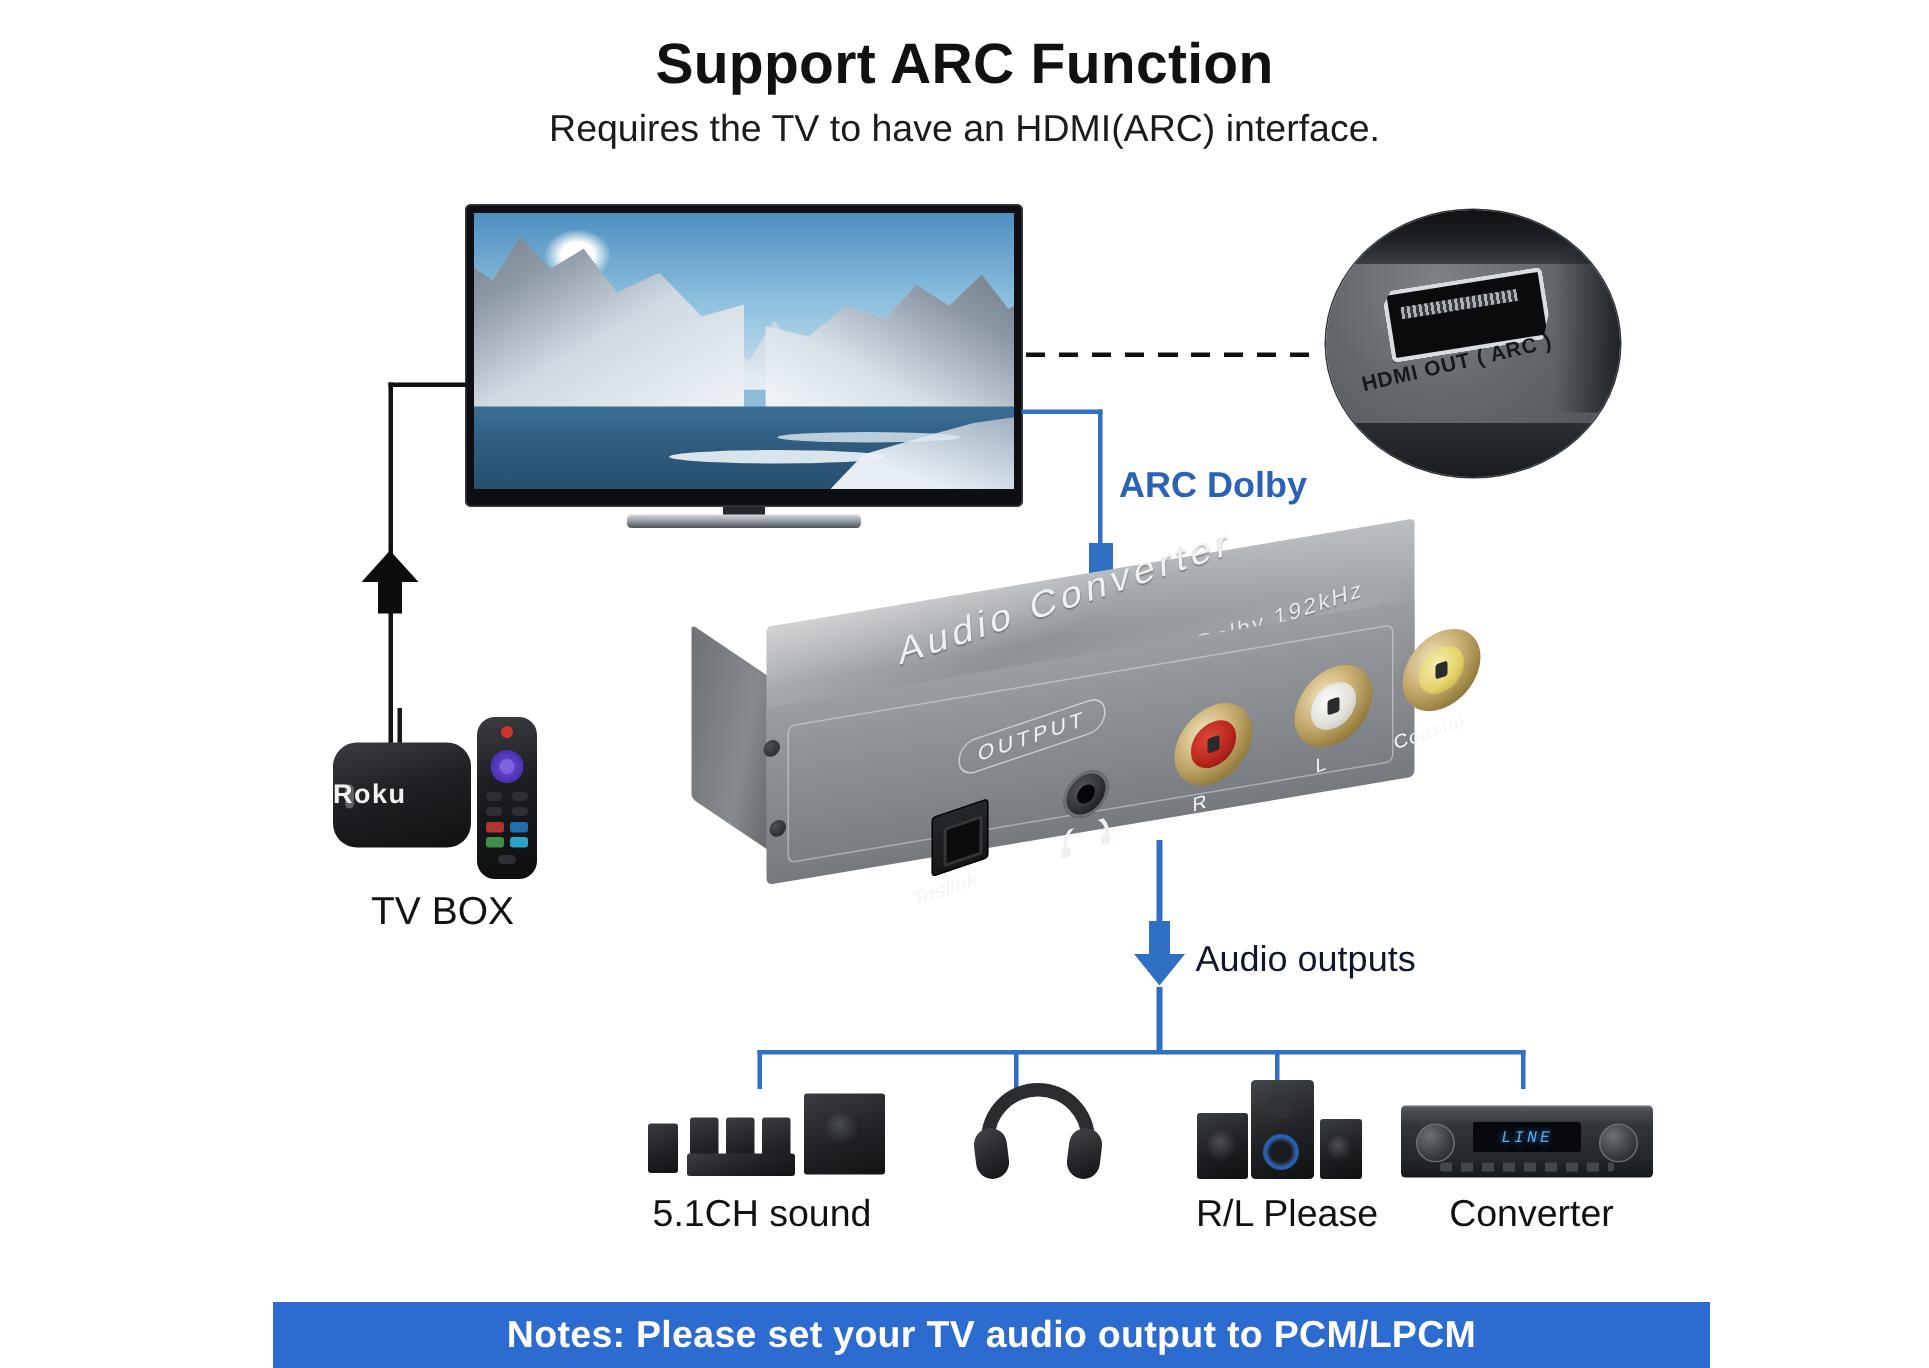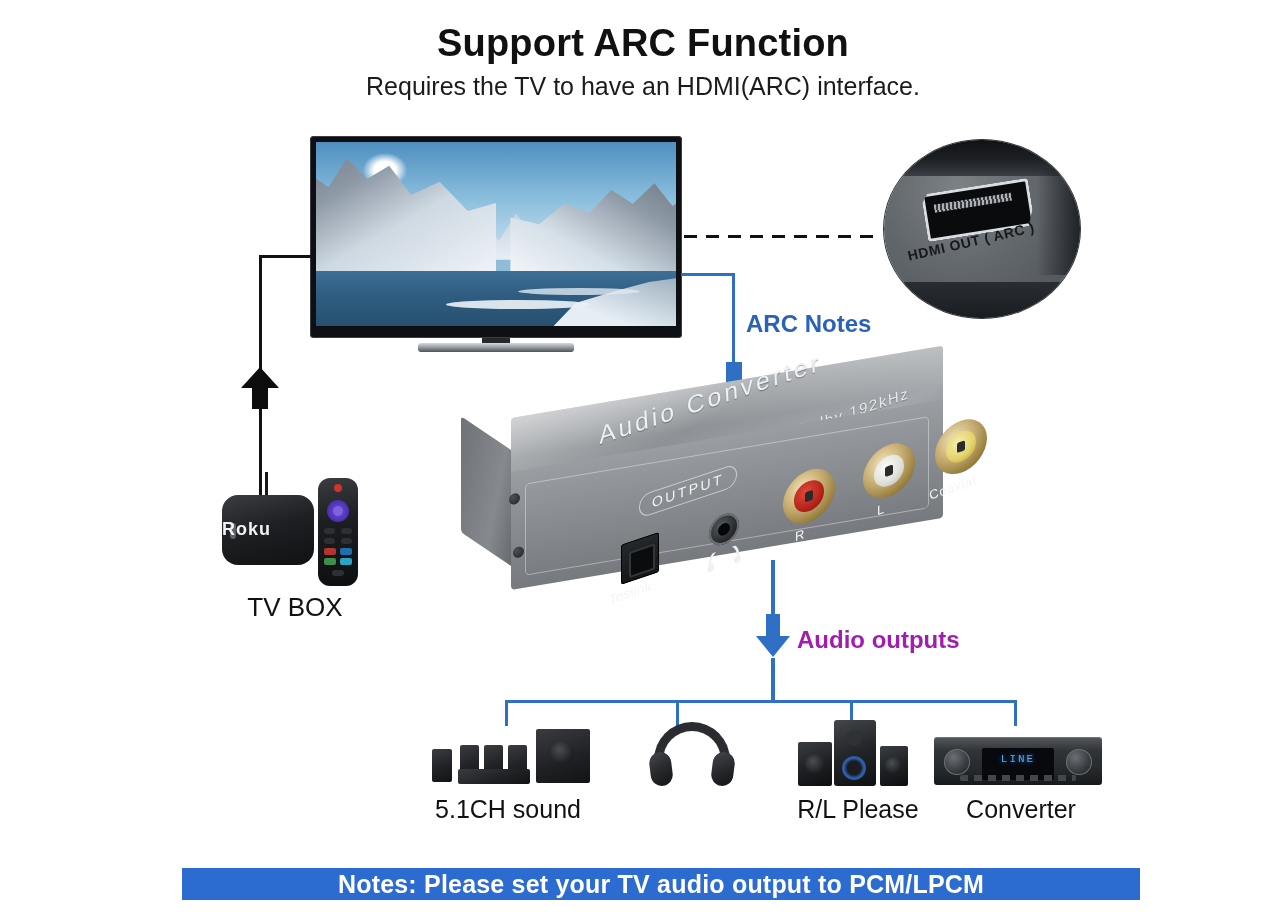--- a/index.html
+++ b/index.html
@@ -96,21 +96,21 @@
   #blue-v-arc{left:732px;top:273px;width:3px;height:96px;}
   #arrow-arc{left:713px;top:362px;width:42px;height:44px;}
   #lbl-arc{left:746px;top:310px;font-size:24px;font-weight:bold;color:#2a62b8;white-space:nowrap;}
 
   #blk-v-box{left:259px;top:255px;width:3px;height:258px;}
   #blk-h-tv{left:259px;top:255px;width:55px;height:3px;}
   #arrow-box-up{left:240px;top:366px;width:40px;height:44px;}
 
   #blue-v-out{left:771px;top:560px;width:4px;height:60px;}
   #arrow-out{left:755px;top:614px;width:36px;height:44px;}
-  #lbl-out{left:797px;top:626px;font-size:24px;font-weight:bold;color:#a21caf;white-space:nowrap;}
+  #lbl-out{left:797px;top:626px;font-size:24px;font-weight:normal;color:#0f172a;white-space:nowrap;}
   #blue-v-out2{left:771px;top:658px;width:4px;height:44px;}
   #bracket-h{left:505px;top:700px;width:512px;height:3px;}
   .drop{width:3px;height:26px;top:700px;}
 
   
   #dev{left:503px;top:372px;width:470px;height:280px;}
   #dev-top{
     position:absolute;left:8px;top:46px;width:432px;height:120px;
     background:linear-gradient(160deg,#b9bcbf 0%,#8e9296 38%,#a4a8ac 70%,#7d8185 100%);
     transform:skewY(-9.5deg);transform-origin:left top;
@@ -250,30 +250,30 @@
 
   
   #amp{left:934px;top:737px;width:168px;height:48px;
     background:linear-gradient(180deg,#55585c 0%,#313438 28%,#25282b 72%,#17191b 100%);
     border-radius:3px;box-shadow:inset 0 1px 0 rgba(255,255,255,.18);}
   .amp-knob{position:absolute;top:12px;width:26px;height:26px;border-radius:50%;
     background:radial-gradient(circle at 36% 32%,#6c7075 0%,#3a3d41 55%,#1b1d1f 100%);
     box-shadow:inset 0 0 0 1px #6b6f74;}
   #amp-k1{left:10px;}
   #amp-k2{right:10px;}
-  #amp-disp{position:absolute;left:48px;top:11px;width:72px;height:32px;background:#07090d;border-radius:2px;}
+  #amp-disp{position:absolute;left:48px;top:11px;width:72px;height:20px;background:#07090d;border-radius:2px;font-style:italic;}
   #amp-disp-txt{position:absolute;left:0;right:0;top:5px;text-align:center;font-size:11px;
     color:#5aa8e8;letter-spacing:2px;font-family:"Liberation Mono",monospace;
     text-shadow:0 0 5px #2f7fd0;}
   #amp-btns{position:absolute;left:26px;right:26px;bottom:4px;height:6px;
     background:repeating-linear-gradient(90deg,#43464a 0 8px,rgba(0,0,0,0) 8px 14px);border-radius:2px;}
 
   
   #notes{
-    left:182px;top:868px;width:958px;height:32px;
+    left:182px;top:868px;width:958px;height:44px;
     background:#2c6bd0;display:flex;align-items:center;justify-content:center;
   }
   #notes-txt{font-size:25px;font-weight:bold;color:#ffffff;letter-spacing:.2px;}
 </style>
 </head>
 <body>
 
 <div id="stage">
 
   <div class="abs" id="subtitle">Requires the TV to have an HDMI(ARC) interface.</div>
@@ -307,21 +307,21 @@
     <div id="hdmi-label">HDMI OUT ( ARC )</div>
   </div>
 
   <div class="abs" id="dash-tv-hdmi"></div>
 
   <div class="abs line-blue" id="blue-h-tv"></div>
   <div class="abs line-blue" id="blue-v-arc"></div>
   <svg class="abs" id="arrow-arc" viewBox="0 0 42 44">
     <polygon points="13,0 29,0 29,22 41,22 21,43 1,22 13,22" fill="#2f6fc4"></polygon>
   </svg>
-  <div class="abs" id="lbl-arc">ARC Notes</div>
+  <div class="abs" id="lbl-arc">ARC Dolby</div>
 
   <div class="abs line-black" id="blk-h-tv"></div>
   <div class="abs line-black" id="blk-v-box"></div>
   <svg class="abs" id="arrow-box-up" viewBox="0 0 40 44">
     <polygon points="20,1 39,22 28,22 28,43 12,43 12,22 1,22" fill="#0d0d0d"></polygon>
   </svg>
 
   <div class="abs" id="dev">
     <div id="dev-side"></div>
 

